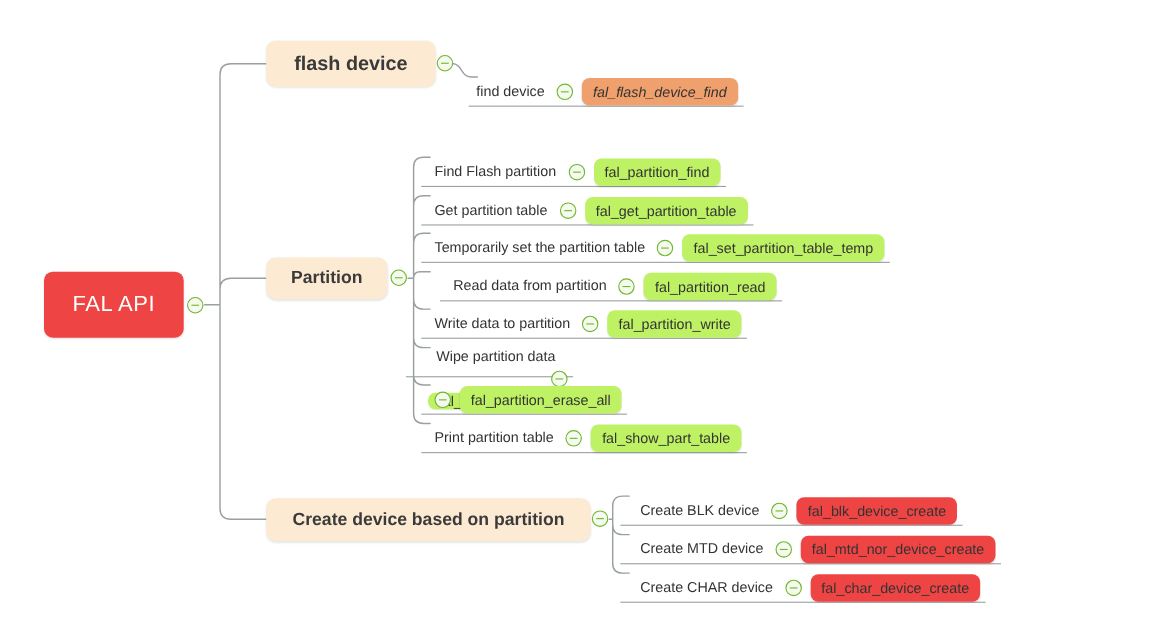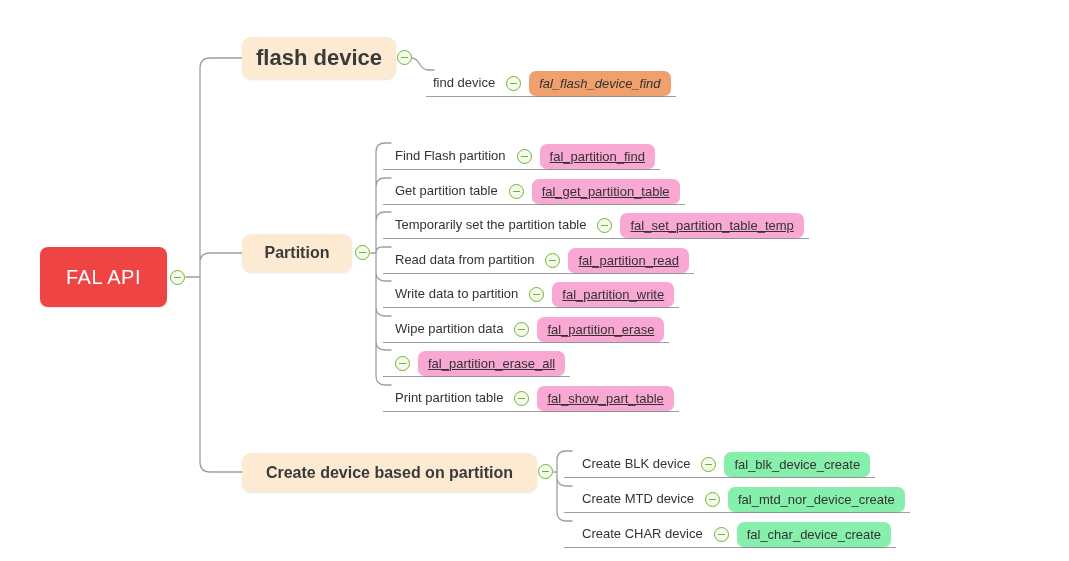--- a/index.html
+++ b/index.html
@@ -28,22 +28,22 @@
   }
   .child-label{
     font-size:13px;color:#333;margin-bottom:6px;margin-right:11px;
   }
   .api-box{
     display:inline-flex;align-items:center;height:25px;padding:0 10px;
     border-radius:7px;font-size:13px;color:#333;margin-left:8px;
     box-shadow:0 1px 1px rgba(0,0,0,.08);
   }
   .api-box.orange{background:#EFA06C;font-style:italic;}
-  .api-box.pink{background:#f9a8d4;text-decoration:underline;}
-  .api-box.green{background:#86efac;}
+  .api-box.pink{background:#bef264;}
+  .api-box.green{background:#ef4444;}
   .cicon{
     width:15px;height:15px;border:1.6px solid #70B52D;border-radius:50%;
     background:#f4faee;display:inline-flex;align-items:center;justify-content:center;
     box-sizing:border-box;flex:0 0 auto;cursor:pointer;
   }
   .child-row .cicon{margin-bottom:5px;}
   .cicon .cline{width:7px;height:0;border-top:1.6px solid #70B52D;}
   .cicon.abs{position:absolute;}
 </style>
 </head>
@@ -72,21 +72,21 @@
       M557 472 V477 Q557 486 566 486 H572
       M557 472 V512 Q557 521 566 521 H572
     "></path>
   </svg>
 
   <div class="node root-node" style="left:40px;top:247px;width:127px;height:60px;">FAL API</div>
   <span class="cicon abs" style="left:170px;top:270px;">
       <span class="cline"></span>
     </span>
 
-  <div class="node branch-node" style="left:242px;top:37px;width:154px;height:42px;font-size:22px;">flash device</div>
+  <div class="node branch-node" style="left:242px;top:37px;width:154px;height:42px;font-size:18px;">flash device</div>
   <span class="cicon abs" style="left:397px;top:50px;">
       <span class="cline"></span>
     </span>
 
   <div class="node branch-node" style="left:242px;top:234px;width:110px;height:38px;font-size:16px;">Partition</div>
   <span class="cicon abs" style="left:355px;top:245px;">
       <span class="cline"></span>
     </span>
 
   <div class="node branch-node" style="left:242px;top:453px;width:295px;height:39px;font-size:16px;">Create device based on partition</div>
@@ -115,35 +115,35 @@
       </span>
       <span class="api-box pink">fal_get_partition_table</span>
     </div>
     <div class="child-row" style="left: 383px; top: 186px; padding-left: 12px;">
       <span class="child-label">Temporarily set the partition table</span>
       <span class="cicon">
         <span class="cline"></span>
       </span>
       <span class="api-box pink">fal_set_partition_table_temp</span>
     </div>
-    <div class="child-row" style="left: 383px; top: 221px; padding-left: 12px;">
+    <div class="child-row" style="left: 400px; top: 221px; padding-left: 12px;">
       <span class="child-label">Read data from partition</span>
       <span class="cicon">
         <span class="cline"></span>
       </span>
       <span class="api-box pink">fal_partition_read</span>
     </div>
     <div class="child-row" style="left: 383px; top: 255px; padding-left: 12px;">
       <span class="child-label">Write data to partition</span>
       <span class="cicon">
         <span class="cline"></span>
       </span>
       <span class="api-box pink">fal_partition_write</span>
     </div>
-    <div class="child-row" style="left: 383px; top: 290px; padding-left: 12px;">
+    <div class="child-row" style="left: 369px; top: 290px; padding-left: 12px; flex-direction: column;">
       <span class="child-label">Wipe partition data</span>
       <span class="cicon">
         <span class="cline"></span>
       </span>
       <span class="api-box pink">fal_partition_erase</span>
     </div>
     <div class="child-row" style="left: 383px; top: 324px; padding-left: 12px;">
       <span class="cicon">
         <span class="cline"></span>
       </span>

